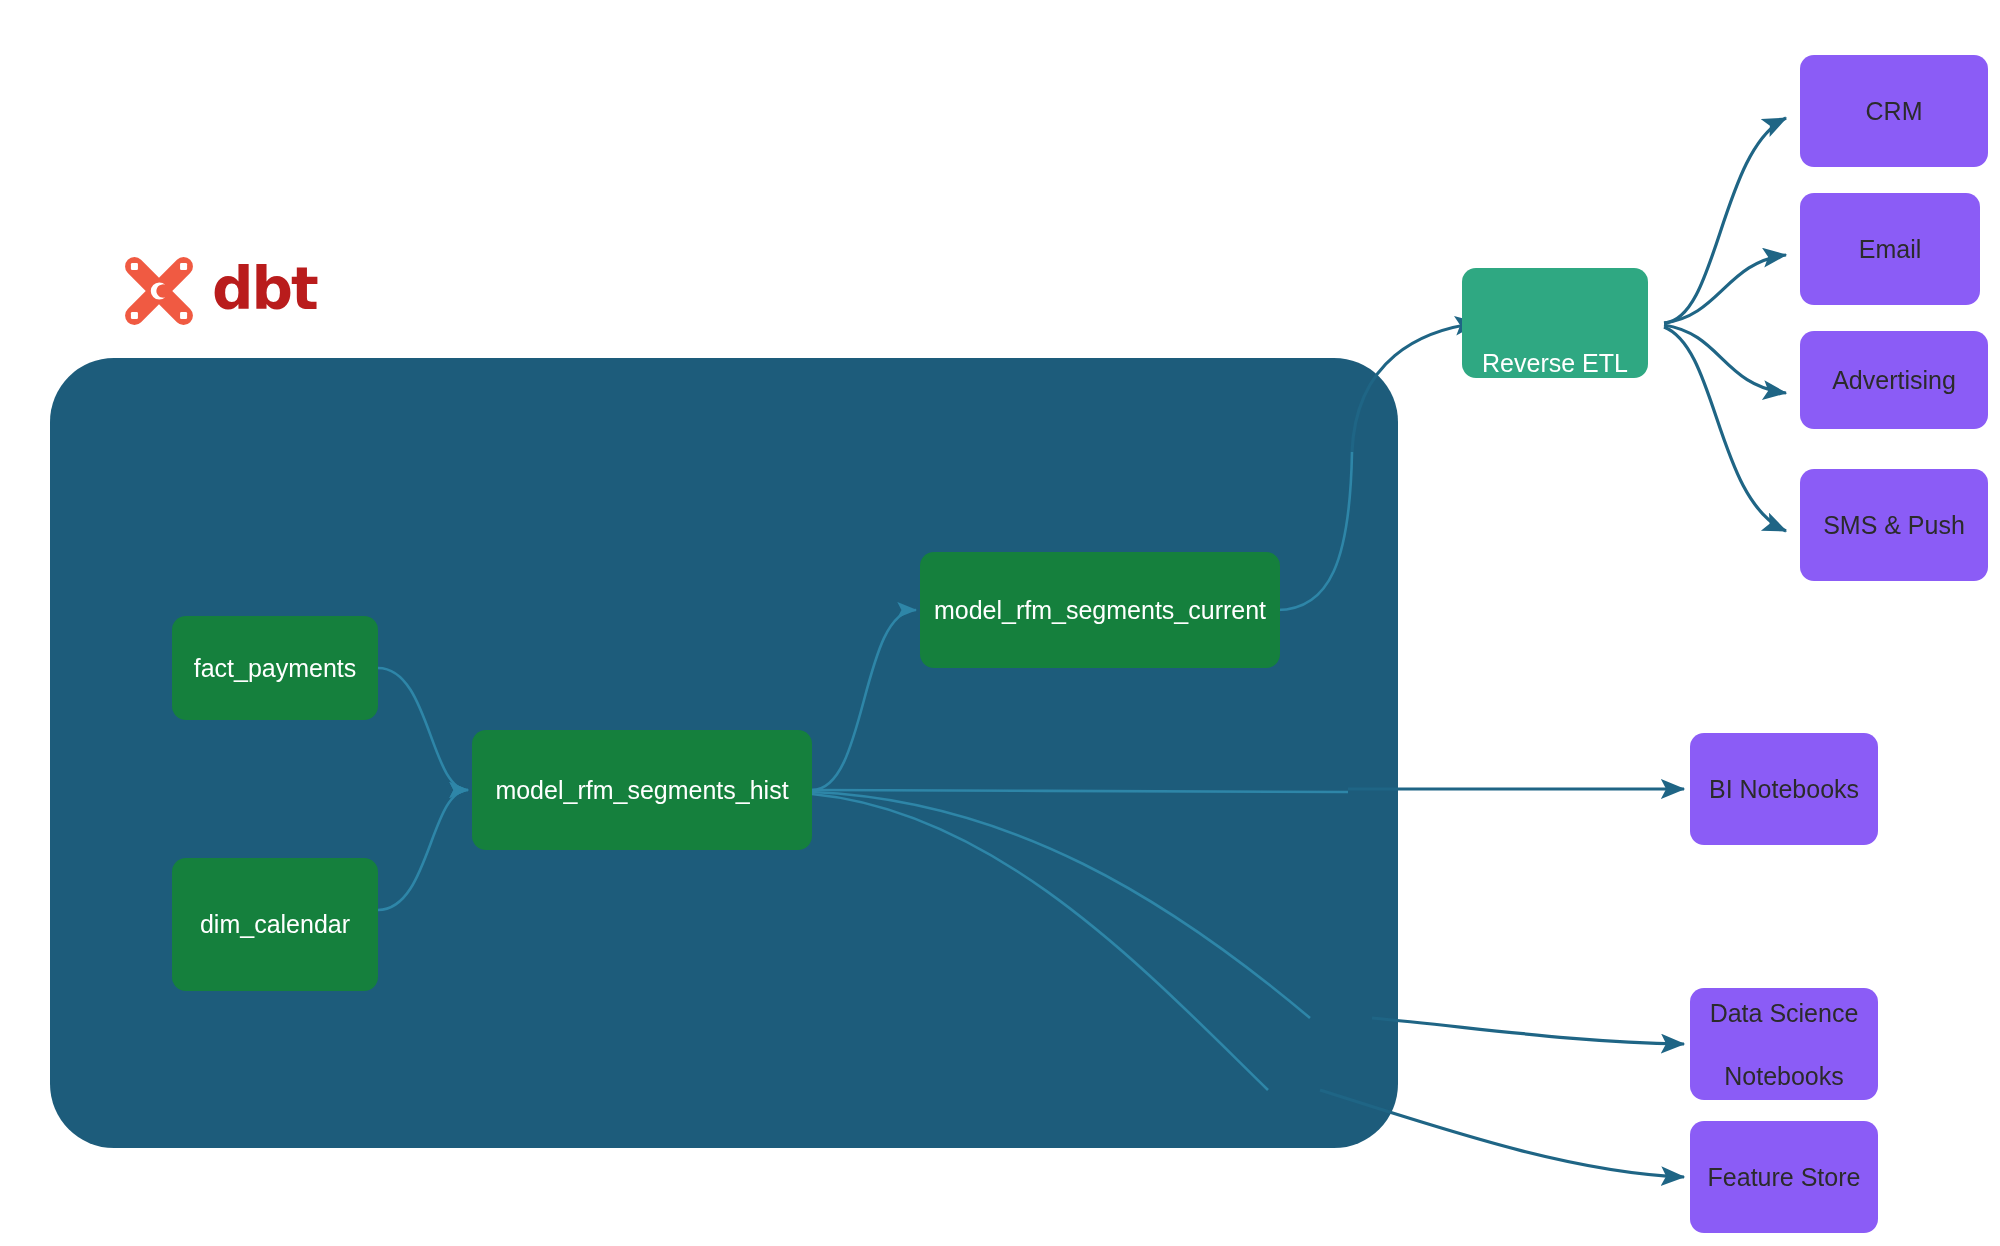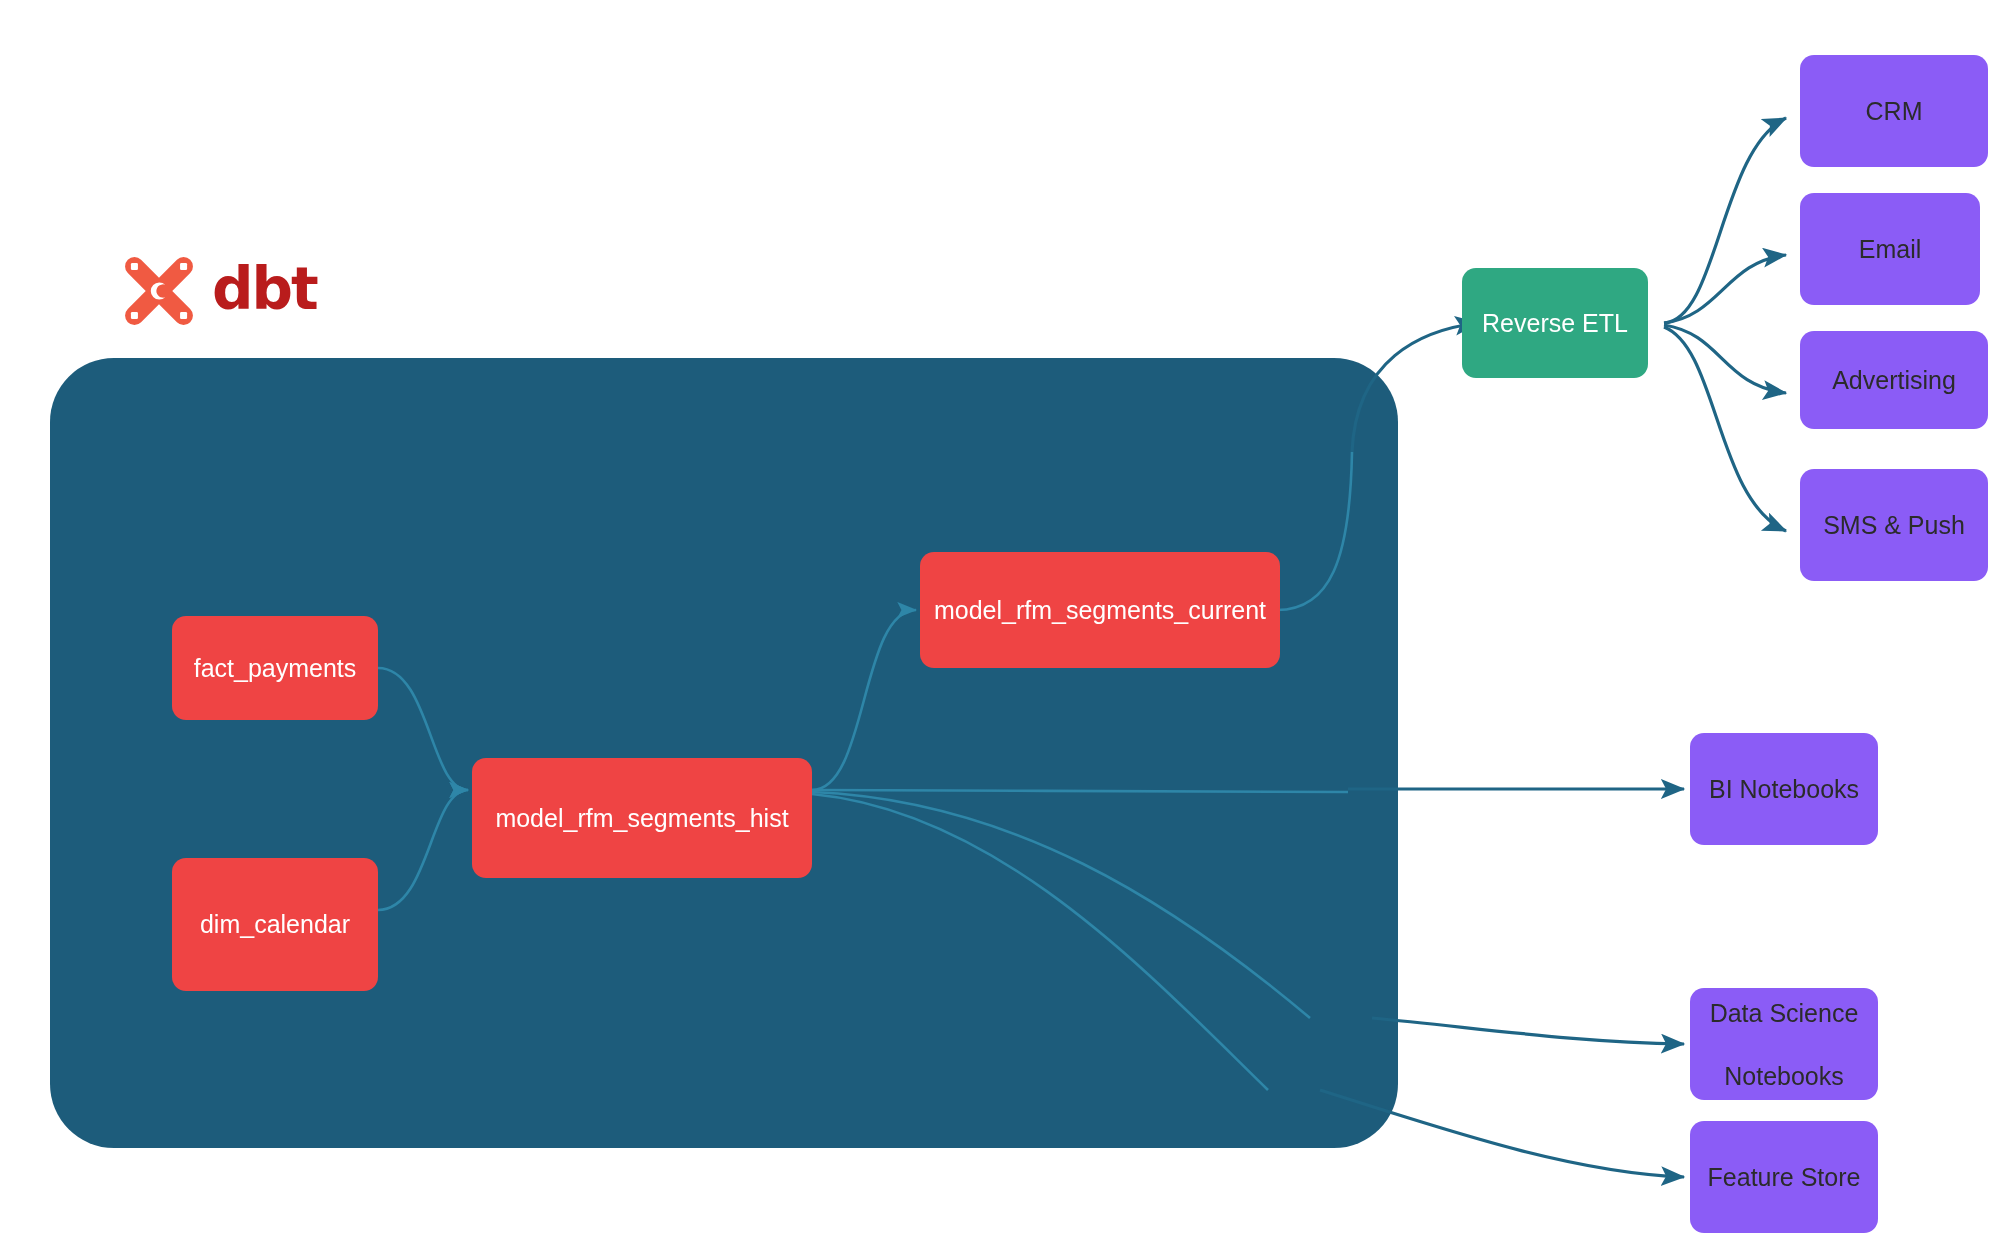--- a/index.html
+++ b/index.html
@@ -51,31 +51,32 @@
   
   .node {
     position: absolute;
     display: flex;
     align-items: center;
     justify-content: center;
     text-align: center;
     box-sizing: border-box;
   }
   .node-model {
-    background: #ef4444;
+    background: #15803d;
     color: #ffffff;
     border-radius: 14px;
     font-size: 25px;
     padding: 0 18px;
   }
   .node-green {
     background: #2FA882;
     color: #ffffff;
     border-radius: 14px;
     font-size: 25px;
+    align-items: flex-end;
   }
   .node-gray {
     background: #8b5cf6;
     color: #2b2b2b;
     border-radius: 14px;
     font-size: 25px;
     line-height: 1.28;
   }
   svg#edges {
     position: absolute;
@@ -152,21 +153,21 @@
   </div>
 
   <div class="node node-model" style="left:172px; top:616px; width:206px; height:104px;">
     <span>fact_payments</span>
   </div>
 
   <div class="node node-model" style="left:172px; top:858px; width:206px; height:133px;">
     <span>dim_calendar</span>
   </div>
 
-  <div class="node node-model" style="left:472px; top:730px; width:340px; height:120px;margin-top:28px;">
+  <div class="node node-model" style="left:472px; top:730px; width:340px; height:120px;">
     <span>model_rfm_segments_hist</span>
   </div>
 
   <div class="node node-model" style="left:920px; top:552px; width:360px; height:116px;">
     <span>model_rfm_segments_current</span>
   </div>
 
   <div class="node node-green" style="left:1462px; top:268px; width:186px; height:110px;">
     <span>Reverse ETL</span>
   </div>

